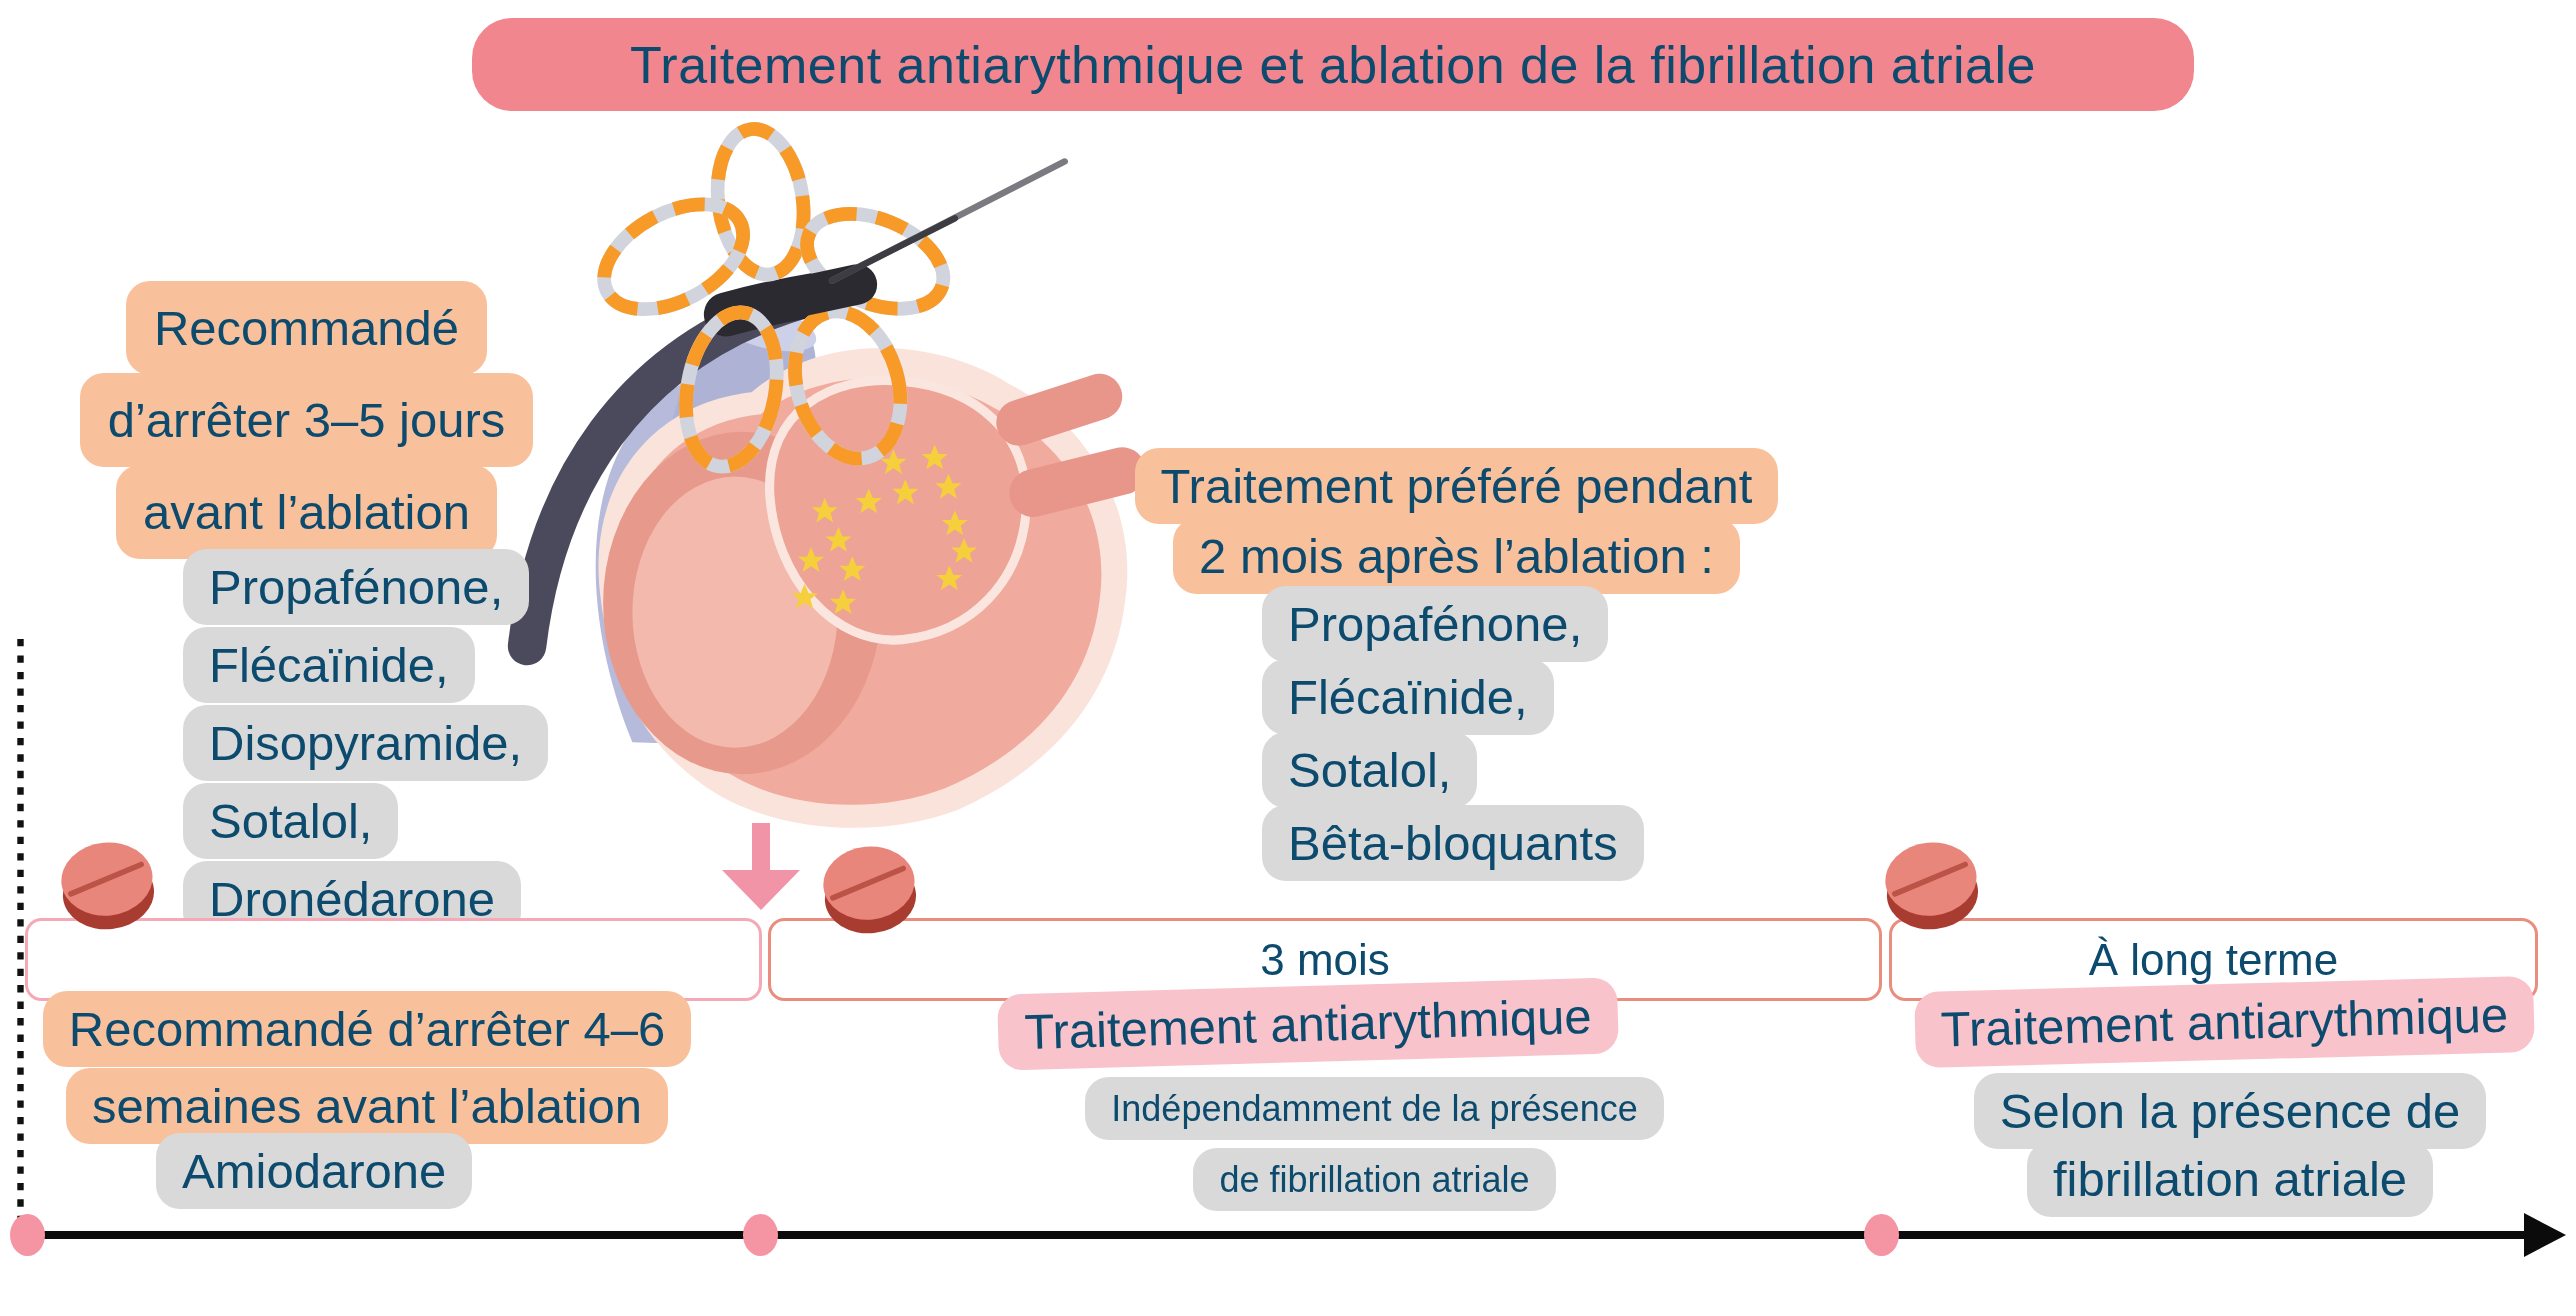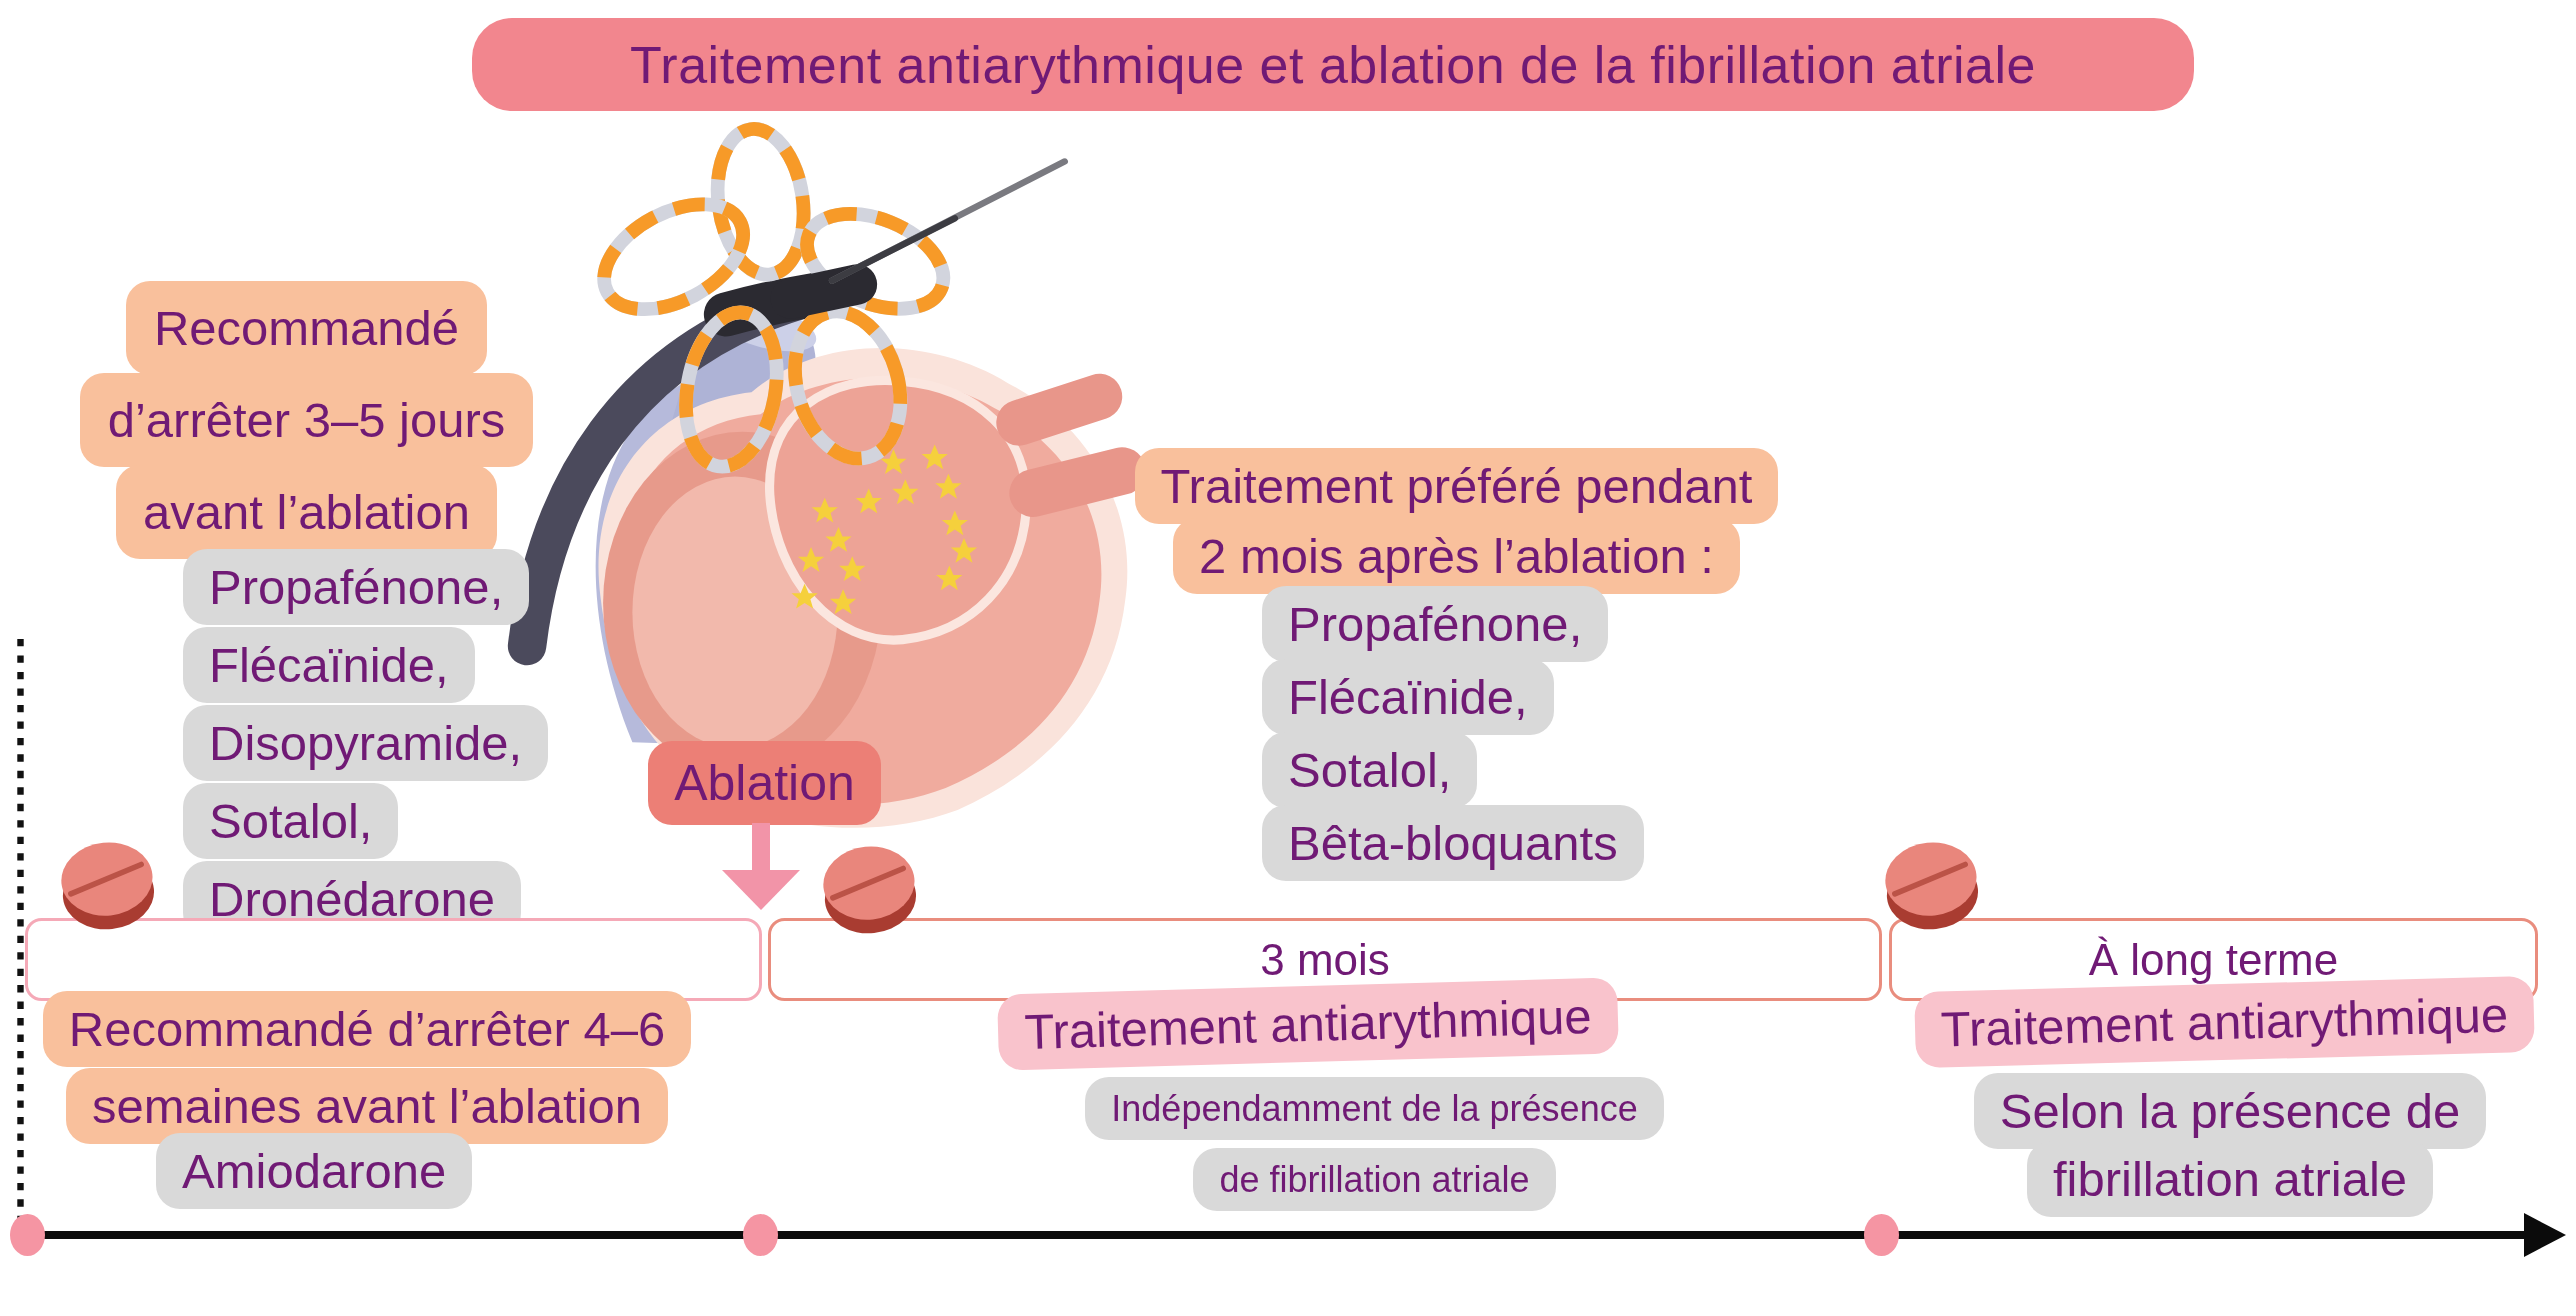--- a/index.html
+++ b/index.html
@@ -1,18 +1,18 @@
 <!DOCTYPE html>
 <html style="font-size:14.7px"><head>
 <meta charset="utf-8">
 <style>
   html,body{margin:0;padding:0;background:#fff;}
   #canvas{
     position:relative;width:2576px;height:1317px;background:#ffffff;overflow:hidden;
-    font-family:"Liberation Sans", sans-serif;color:#701a75;
+    font-family:"Liberation Sans", sans-serif;color:#0c4a6e;
   }
   .abs{position:absolute;}
 
   
   .title-box{
     left:472px;top:18.3px;width:1722px;height:93px;background:#f2868e;border-radius:40px;
     display:flex;align-items:center;justify-content:center;font-size:52px;letter-spacing:0.5px;
   }
 
   
@@ -160,23 +160,20 @@
     <span class="hl hl-orange">Traitement préféré pendant</span><br>
     <span class="hl hl-orange">2 mois après l’ablation :</span>
   </div>
   <div class="abs post-drugs txt-l">
     <span class="hl hl-gray">Propafénone,</span><br>
     <span class="hl hl-gray">Flécaïnide,</span><br>
     <span class="hl hl-gray">Sotalol,</span><br>
     <span class="hl hl-gray">Bêta-bloquants</span>
   </div>
 
-  <div class="abs ablation-box">
-    <span>Ablation</span>
-  </div>
   <div class="abs arrow-shaft"></div>
   <div class="abs arrow-head"></div>
 
   <div class="abs segment seg1">
     <span></span>
   </div>
   <div class="abs segment seg2">
     <span>3 mois</span>
   </div>
   <div class="abs segment seg3">

